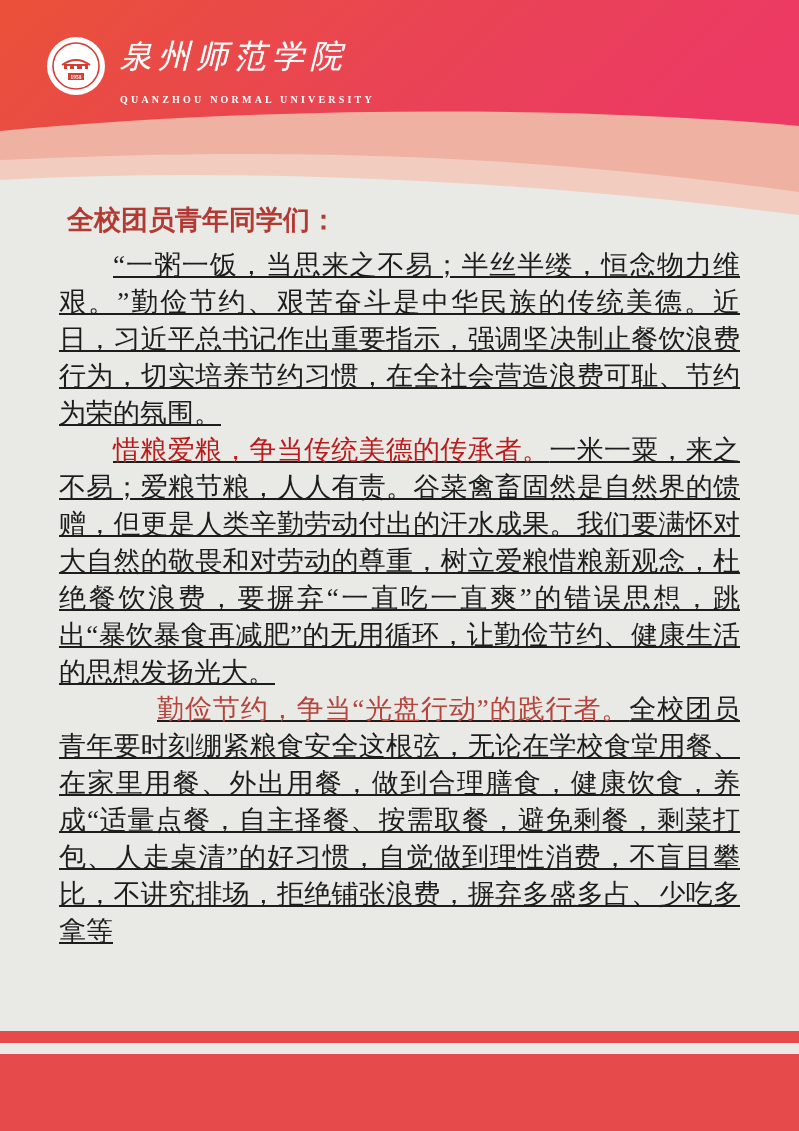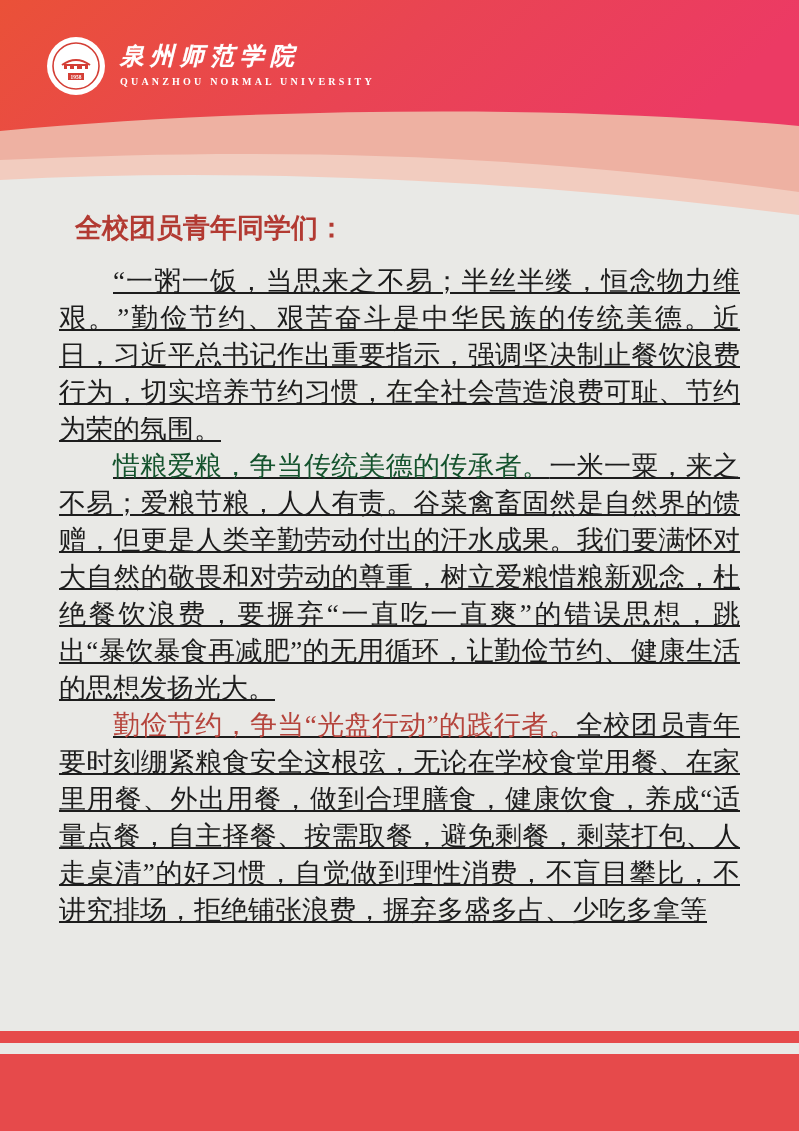--- a/index.html
+++ b/index.html
@@ -7,35 +7,35 @@
     width:799px;height:1131px;position:relative;overflow:hidden;
     background:#e9e9e6;
     font-family:"Liberation Serif","DejaVu Serif",serif;
   }
   
   .header-wave{position:absolute;top:0;left:0;width:799px;height:230px;}
   .brand{position:absolute;top:36px;left:46px;display:flex;align-items:flex-start;gap:14px;}
   .brand .logo{width:60px;height:60px;flex:0 0 auto;}
   .brand-text{display:flex;flex-direction:column;color:#ffffff;}
   .brand-cn{
-    font-size:24px;font-weight:bold;letter-spacing:6px;line-height:40px;
+    font-size:32px;font-weight:normal;letter-spacing:6px;line-height:40px;
     font-style:italic;text-shadow:0 0 1px rgba(255,255,255,.6);
   }
   .brand-en{
-    font-size:10px;font-weight:bold;letter-spacing:3.2px;margin-top:0;
+    font-size:10px;font-weight:bold;letter-spacing:3.2px;margin-top:18px;
     font-family:"Liberation Serif",serif;
   }
   
   .content{position:absolute;top:194px;left:0;width:799px;padding:0 59px;box-sizing:border-box;}
   .doc-title{
     margin:0 0 40px 0;text-align:center;
     font-size:37px;font-weight:bold;color:#121212;letter-spacing:1px;line-height:50px;
   }
   .salutation{
-    margin:16px;font-size:27px;line-height:37px;color:#b23a32;font-weight:bold;
+    margin:8px;font-size:27px;line-height:37px;color:#b23a32;font-weight:bold;
   }
   .doc-par{
     margin:0;font-size:27px;line-height:37px;color:#1d1d1d;
     text-indent:2em;text-align:justify;text-decoration:underline;
   }
   .lead{color:#b5443c;}
   
   .footer-stripe{position:absolute;left:0;width:799px;height:12px;top:1031px;}
   .footer-band{position:absolute;left:0;width:799px;height:77px;top:1054px;}
 </style>
@@ -79,19 +79,19 @@
   </div>
 </div>
 
 <div class="content">
 
   <p class="salutation" style="color: rgb(178, 58, 50);">全校团员青年同学们：</p>
 
   <p class="doc-par"><span class="lead" style="color: rgb(181, 68, 60);"></span><span>“一粥一饭，当思来之不易；半丝半缕，恒念物力维艰。”勤俭节约、艰苦奋斗是中华民族的传统美德。近日，习近平总书记作出重要指示，强调坚决制止餐饮浪费行为，切实培养节约习惯，在全社会营造浪费可耻、节约为荣的氛围。</span></p>
 
 
-  <p class="doc-par"><span class="lead" style="color: #14532d;">惜粮爱粮，争当传统美德的传承者。</span><span>一米一粟，来之不易；爱粮节粮，人人有责。谷菜禽畜固然是自然界的馈赠，但更是人类辛勤劳动付出的汗水成果。我们要满怀对大自然的敬畏和对劳动的尊重，树立爱粮惜粮新观念，杜绝餐饮浪费，要摒弃“一直吃一直爽”的错误思想，跳出“暴饮暴食再减肥”的无用循环，让勤俭节约、健康生活的思想发扬光大。</span></p>
+  <p class="doc-par"><span class="lead" style="color: #b91c1c;">惜粮爱粮，争当传统美德的传承者。</span><span>一米一粟，来之不易；爱粮节粮，人人有责。谷菜禽畜固然是自然界的馈赠，但更是人类辛勤劳动付出的汗水成果。我们要满怀对大自然的敬畏和对劳动的尊重，树立爱粮惜粮新观念，杜绝餐饮浪费，要摒弃“一直吃一直爽”的错误思想，跳出“暴饮暴食再减肥”的无用循环，让勤俭节约、健康生活的思想发扬光大。</span></p>
 
-  <p class="doc-par"><span class="lead" style="color: rgb(181, 68, 60);">勤俭节约，争当“光盘行动”的践行者。</span><span>全校团员青年要时刻绷紧粮食安全这根弦，无论在学校食堂用餐、在家里用餐、外出用餐，做到合理膳食，健康饮食，养成“适量点餐，自主择餐、按需取餐，避免剩餐，剩菜打包、人走桌清”的好习惯，自觉做到理性消费，不盲目攀比，不讲究排场，拒绝铺张浪费，摒弃多盛多占、少吃多拿等</span></p>
+  <p class="doc-par"><span class="lead" style="color: rgb(181, 68, 60); margin-left: 44px;">勤俭节约，争当“光盘行动”的践行者。</span><span>全校团员青年要时刻绷紧粮食安全这根弦，无论在学校食堂用餐、在家里用餐、外出用餐，做到合理膳食，健康饮食，养成“适量点餐，自主择餐、按需取餐，避免剩餐，剩菜打包、人走桌清”的好习惯，自觉做到理性消费，不盲目攀比，不讲究排场，拒绝铺张浪费，摒弃多盛多占、少吃多拿等</span></p>
 </div>
 
 <div class="footer-stripe" style="background: rgb(230, 74, 75);"></div>
 <div class="footer-band" style="background: rgb(230, 74, 75);"></div>
 
 </body></html>

